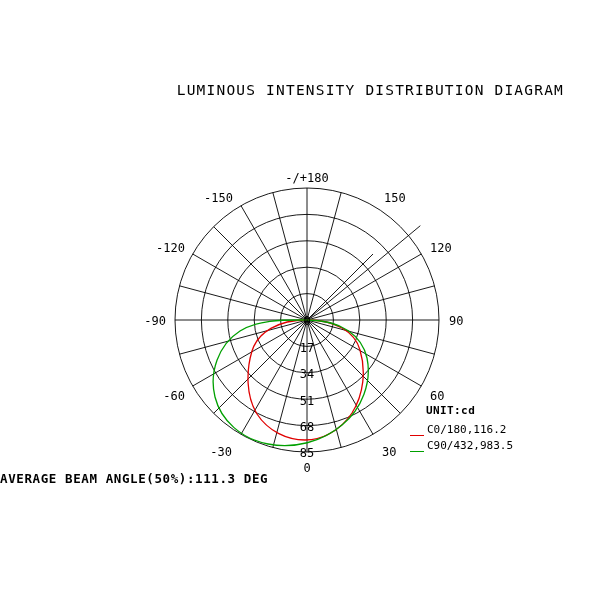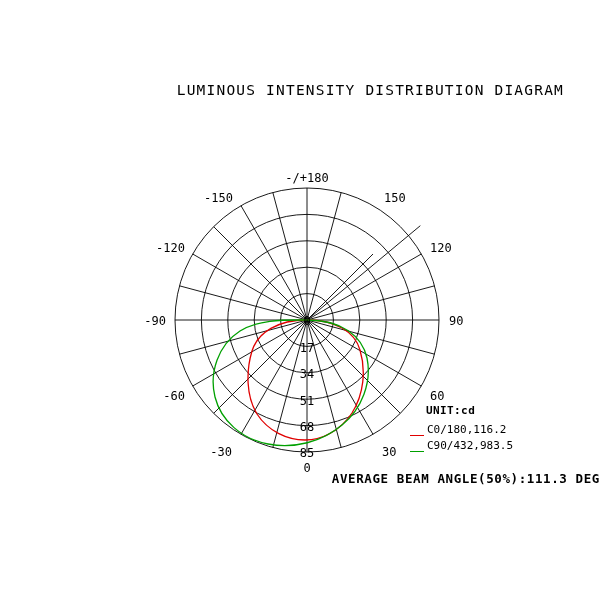--- a/index.html
+++ b/index.html
@@ -36,21 +36,21 @@
   #polar-svg {
     position: absolute;
     left: 0;
     top: 0;
   }
   #caption {
     position: absolute;
     left: 0;
     top: 471px;
     width: 600px;
-    text-align: right;
+    text-align: left;
     font-size: 12.5px;
     letter-spacing: 0.6px;
     font-family: "DejaVu Sans Mono", monospace;
     font-weight: bold;
   }
   .legend {
     position: absolute;
     left: 410px;
     top: 404px;
     font-family: "DejaVu Sans Mono", monospace;

